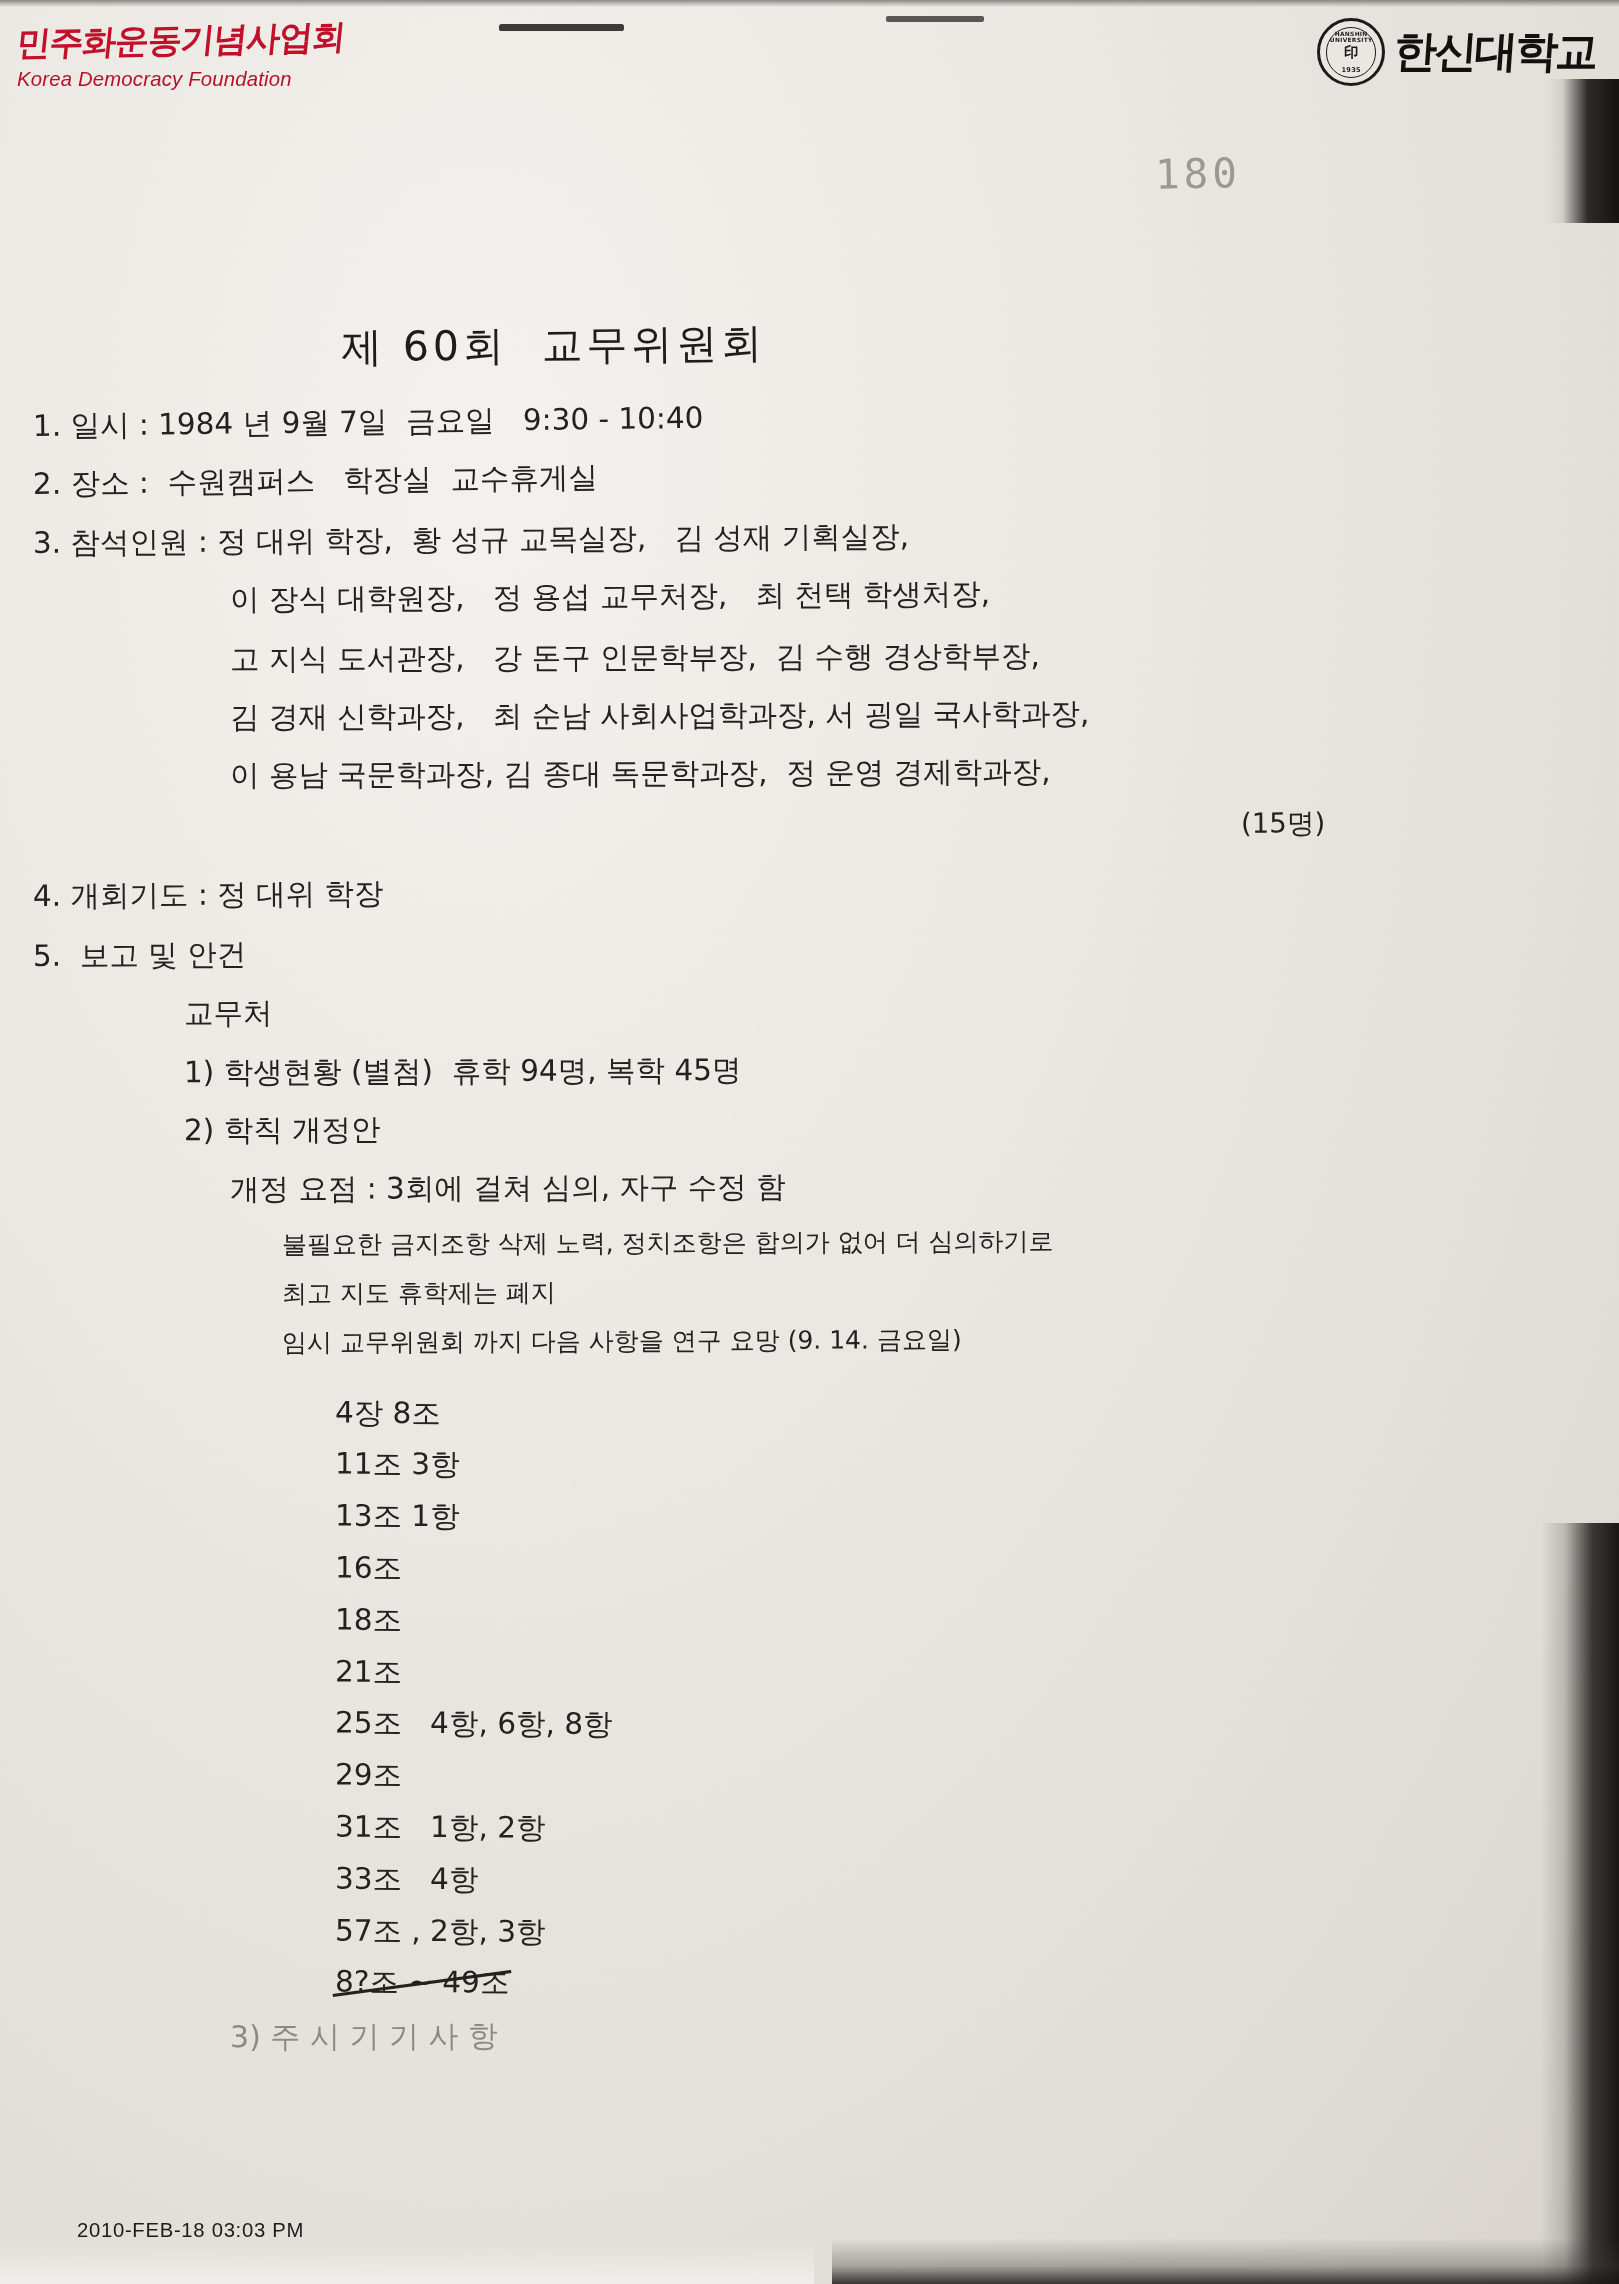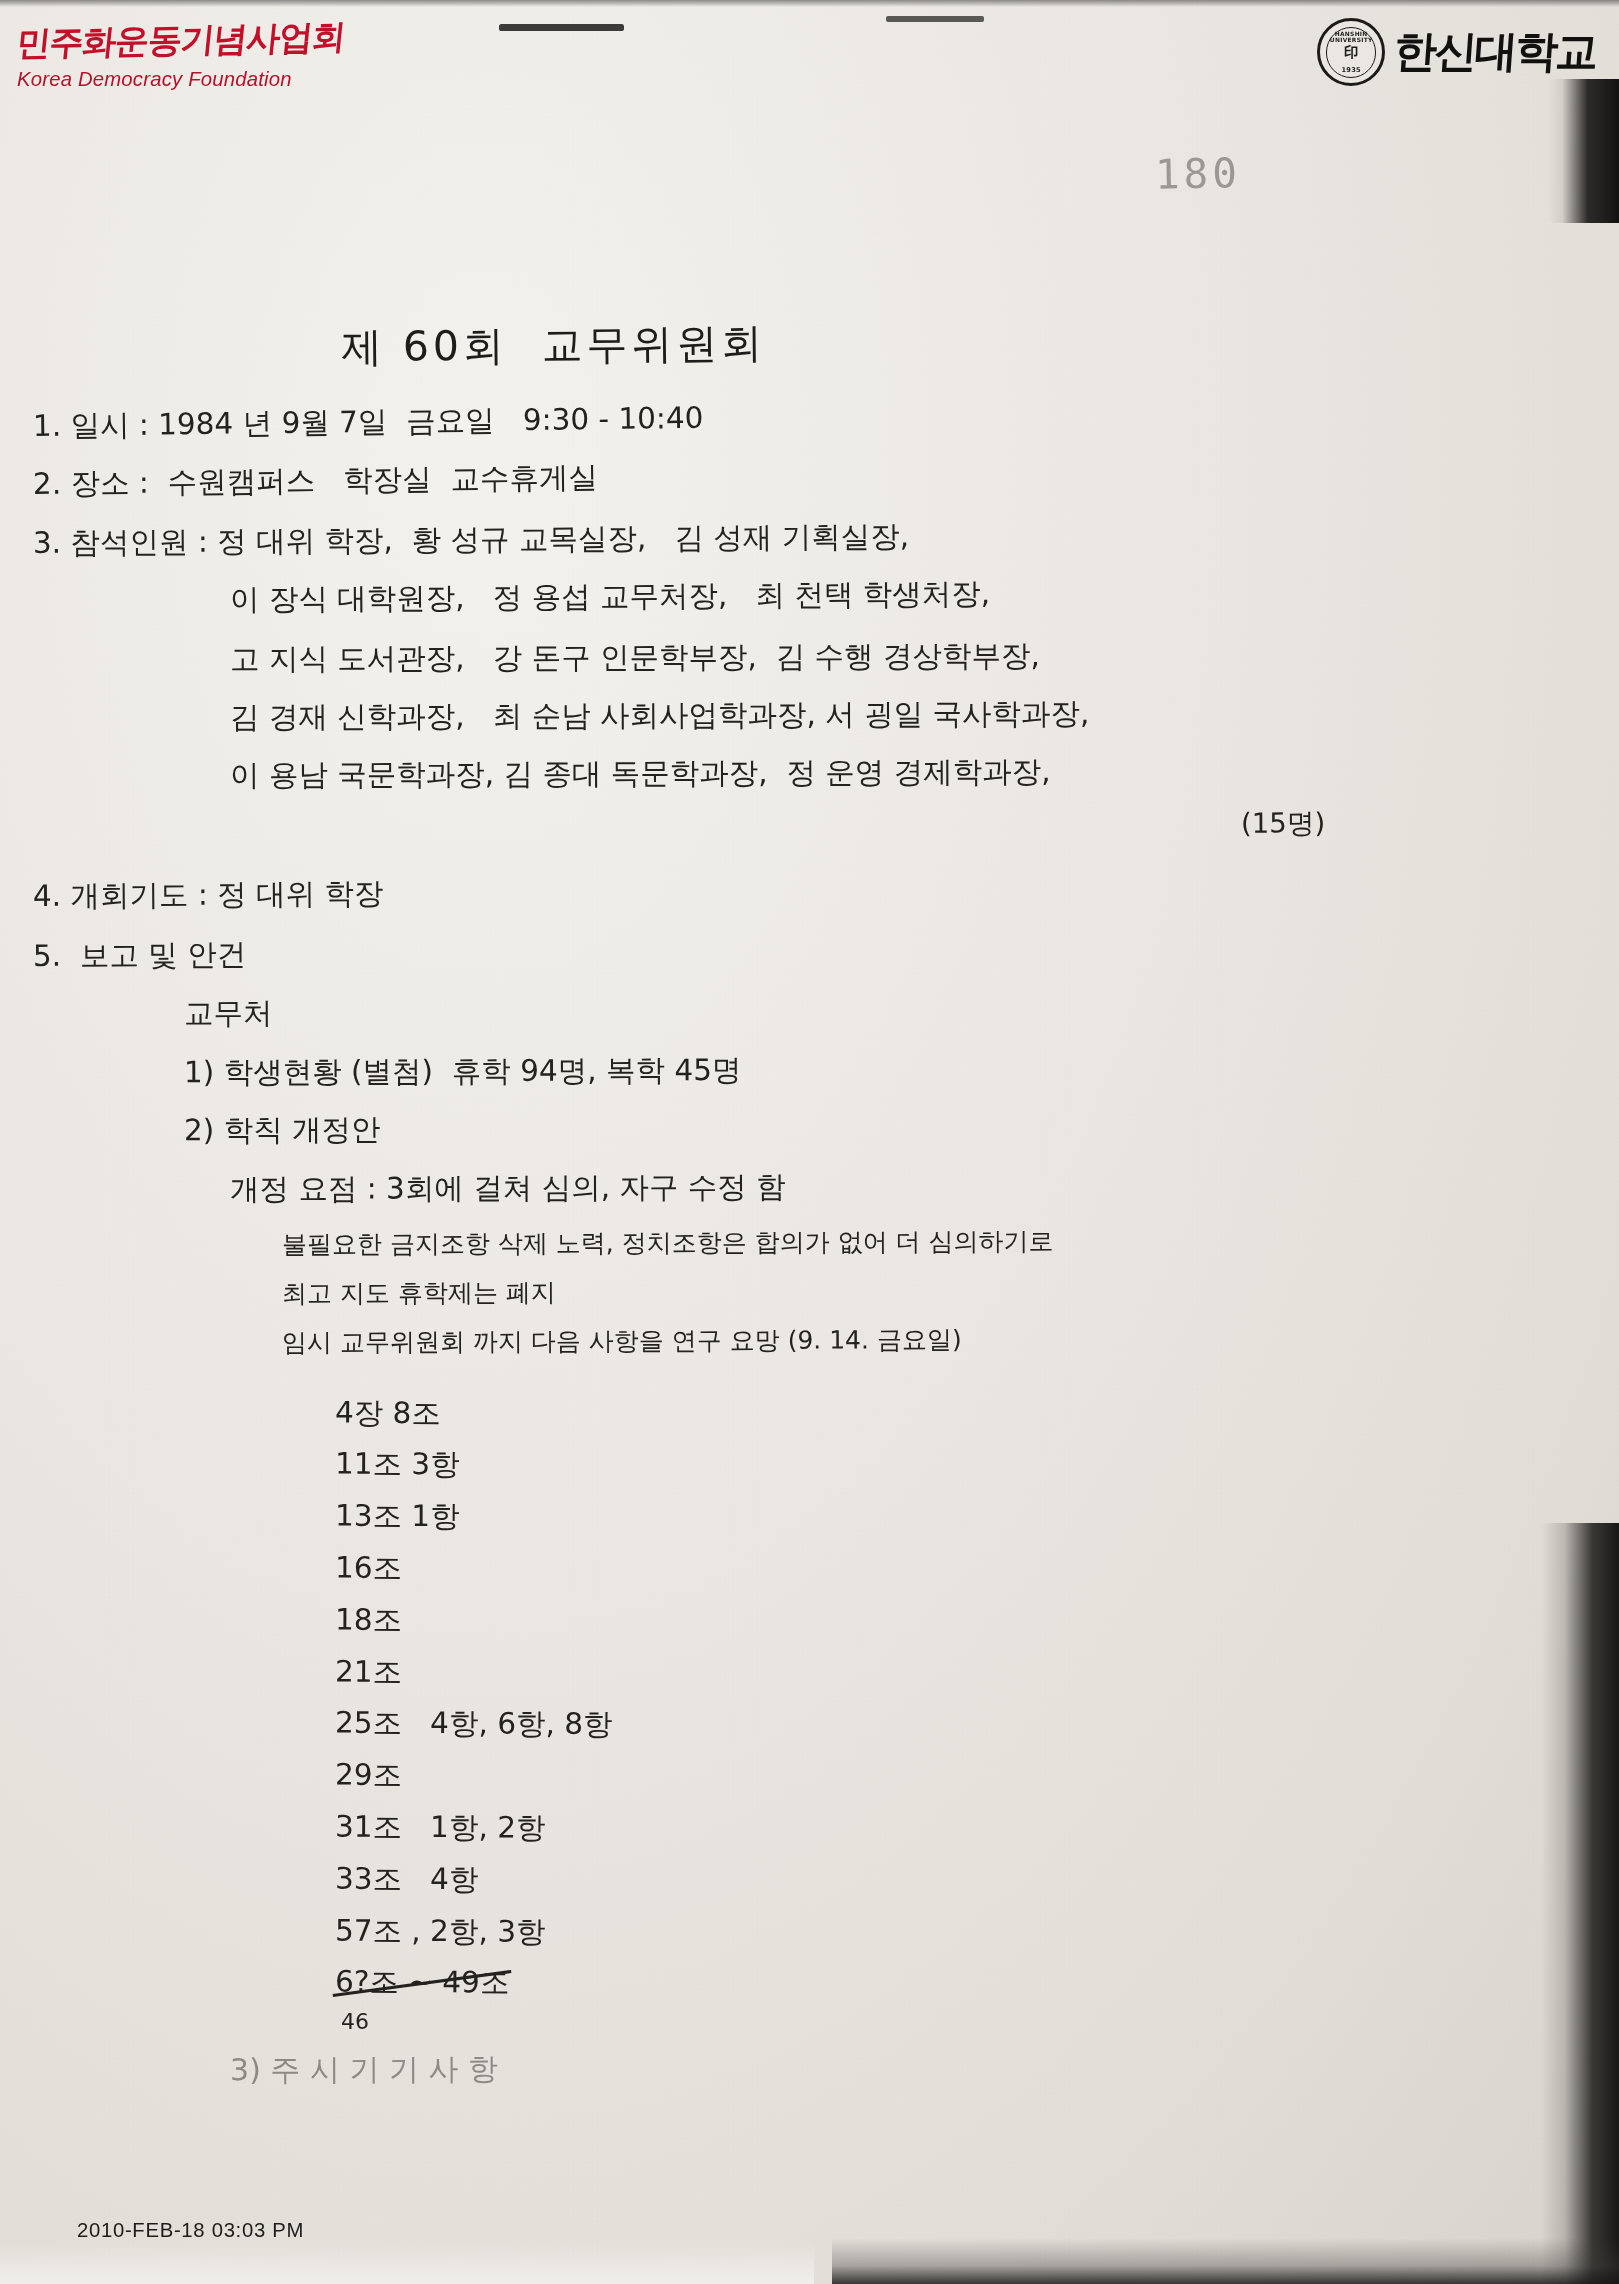--- a/index.html
+++ b/index.html
@@ -291,22 +291,21 @@
       <div class="line r4 ind5">11조 3항</div>
       <div class="line r4 ind5">13조 1항</div>
       <div class="line r4 ind5">16조</div>
       <div class="line r4 ind5">18조</div>
       <div class="line r4 ind5">21조</div>
       <div class="line r4 ind5">25조   4항, 6항, 8항</div>
       <div class="line r4 ind5">29조</div>
       <div class="line r4 ind5">31조   1항, 2항</div>
       <div class="line r4 ind5">33조   4항</div>
       <div class="line r4 ind5">57조 , 2항, 3항</div>
-      <div class="line r4 ind5"><span class="cross-out">6?조 ~ 49조</span></div>
-      <div class="line tiny-46">46</div>
+      <div class="line r4 ind5"><span class="cross-out">8?조 ~ 49조</span></div>
     </div>
 
     <div class="line r3 faded-last">3) 주 시 기 기 사 항</div>
   </div>
 
   <div class="white-patch"></div>
 
   <div class="timestamp">2010-FEB-18 03:03 PM</div>
 </div>
 

